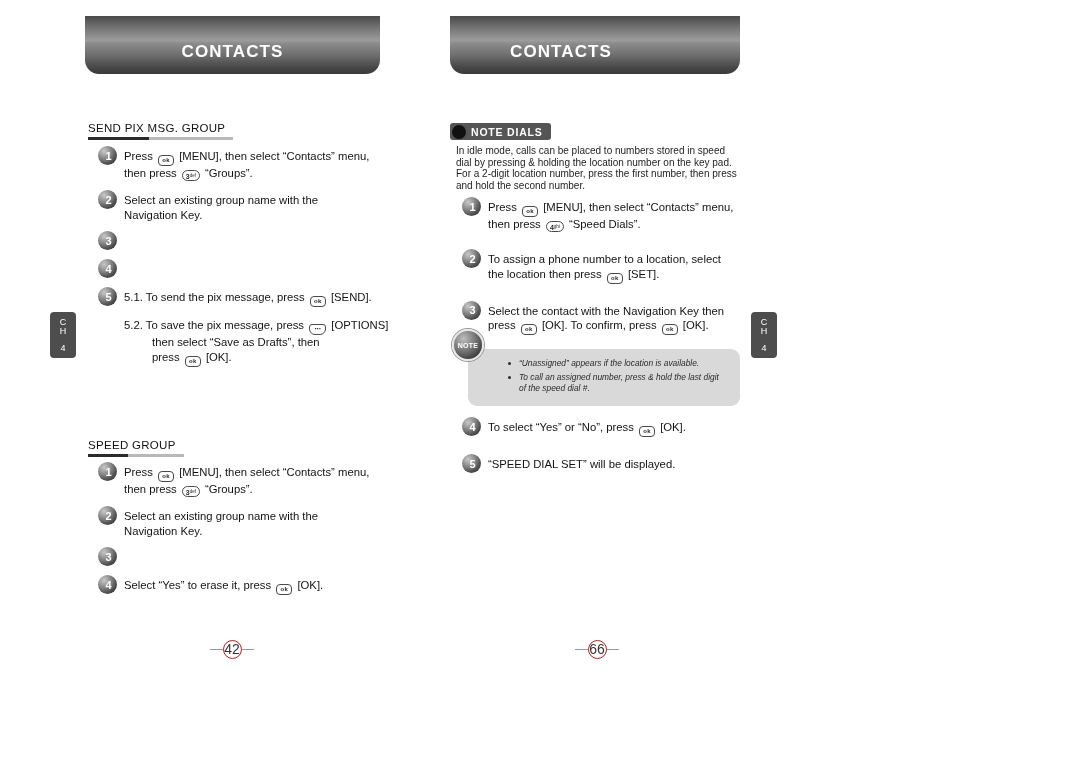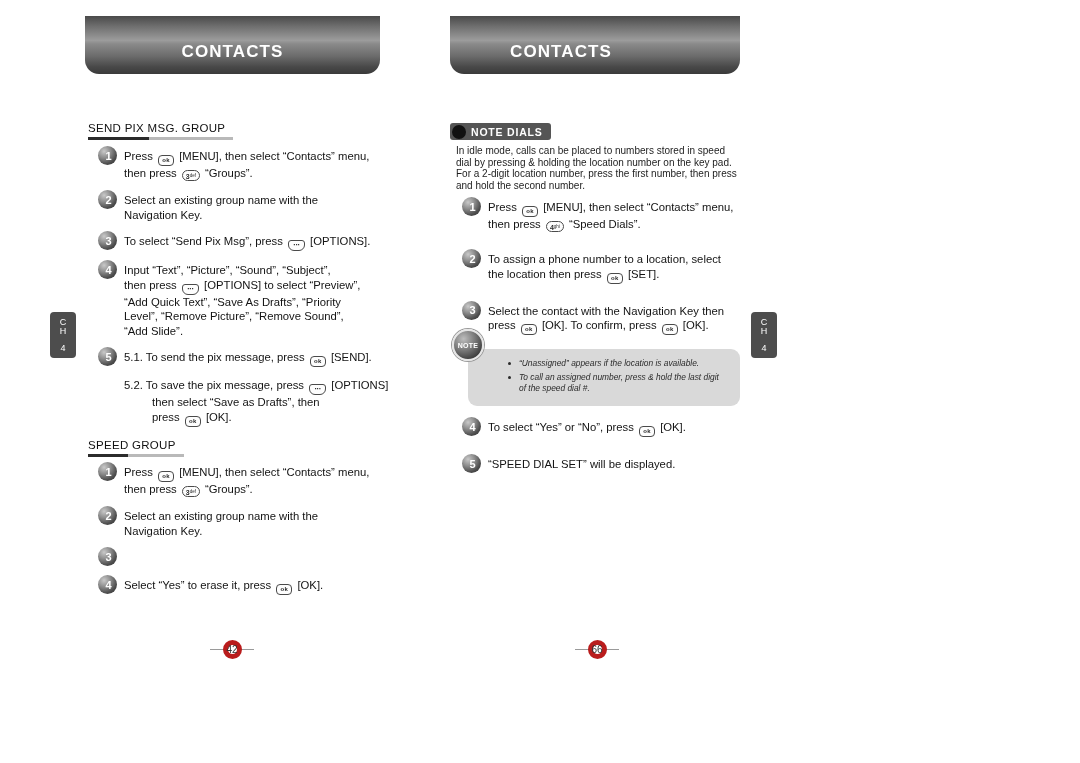--- a/index.html
+++ b/index.html
@@ -241,24 +241,24 @@
   .pagenum .wings {
     position: absolute;
     left: 0; right: 0; top: 50%;
     height: 1px;
     background: #9a9a9a;
   }
   .pagenum .circle {
     position: relative;
     width: 19px; height: 19px;
     border-radius: 50%;
-    border: 5px solid #b91c1c;
+    border: 1px solid #b91c1c;
     background: #ffffff;
     display: flex; align-items: center; justify-content: center;
-    font-size: 10px;
+    font-size: 14px;
     color: #333333;
   }
 </style>
 </head>
 <body>
 
 <div class="page">
 
   <div class="col col-left">
 
@@ -287,29 +287,27 @@
           <span class="num">2</span>
         </span>
         <span class="step-text">Select an existing group name with the<br>Navigation Key.</span>
       </div>
 
       <div class="step">
         <span class="step-bullet">
           <span class="ball"></span>
           <span class="num">3</span>
         </span>
-        <span class="step-text">To select “Send Pix Msg”, press <span class="key key-soft">···</span> [OPTIONS].</span>
       </div>
 
       <div class="step">
         <span class="step-bullet">
           <span class="ball"></span>
           <span class="num">4</span>
         </span>
-        <span class="step-text">Input “Text”, “Picture”, “Sound”, “Subject”,<br>then press <span class="key key-soft">···</span> [OPTIONS] to select “Preview”,<br>“Add Quick Text”, “Save As Drafts”, “Priority<br>Level”, “Remove Picture”, “Remove Sound”,<br>“Add Slide”.</span>
       </div>
 
       <div class="step">
         <span class="step-bullet">
           <span class="ball"></span>
           <span class="num">5</span>
         </span>
         <span class="step-text">5.1. To send the pix message, press <span class="key key-ok">ok</span> [SEND].</span>
       </div>
 

